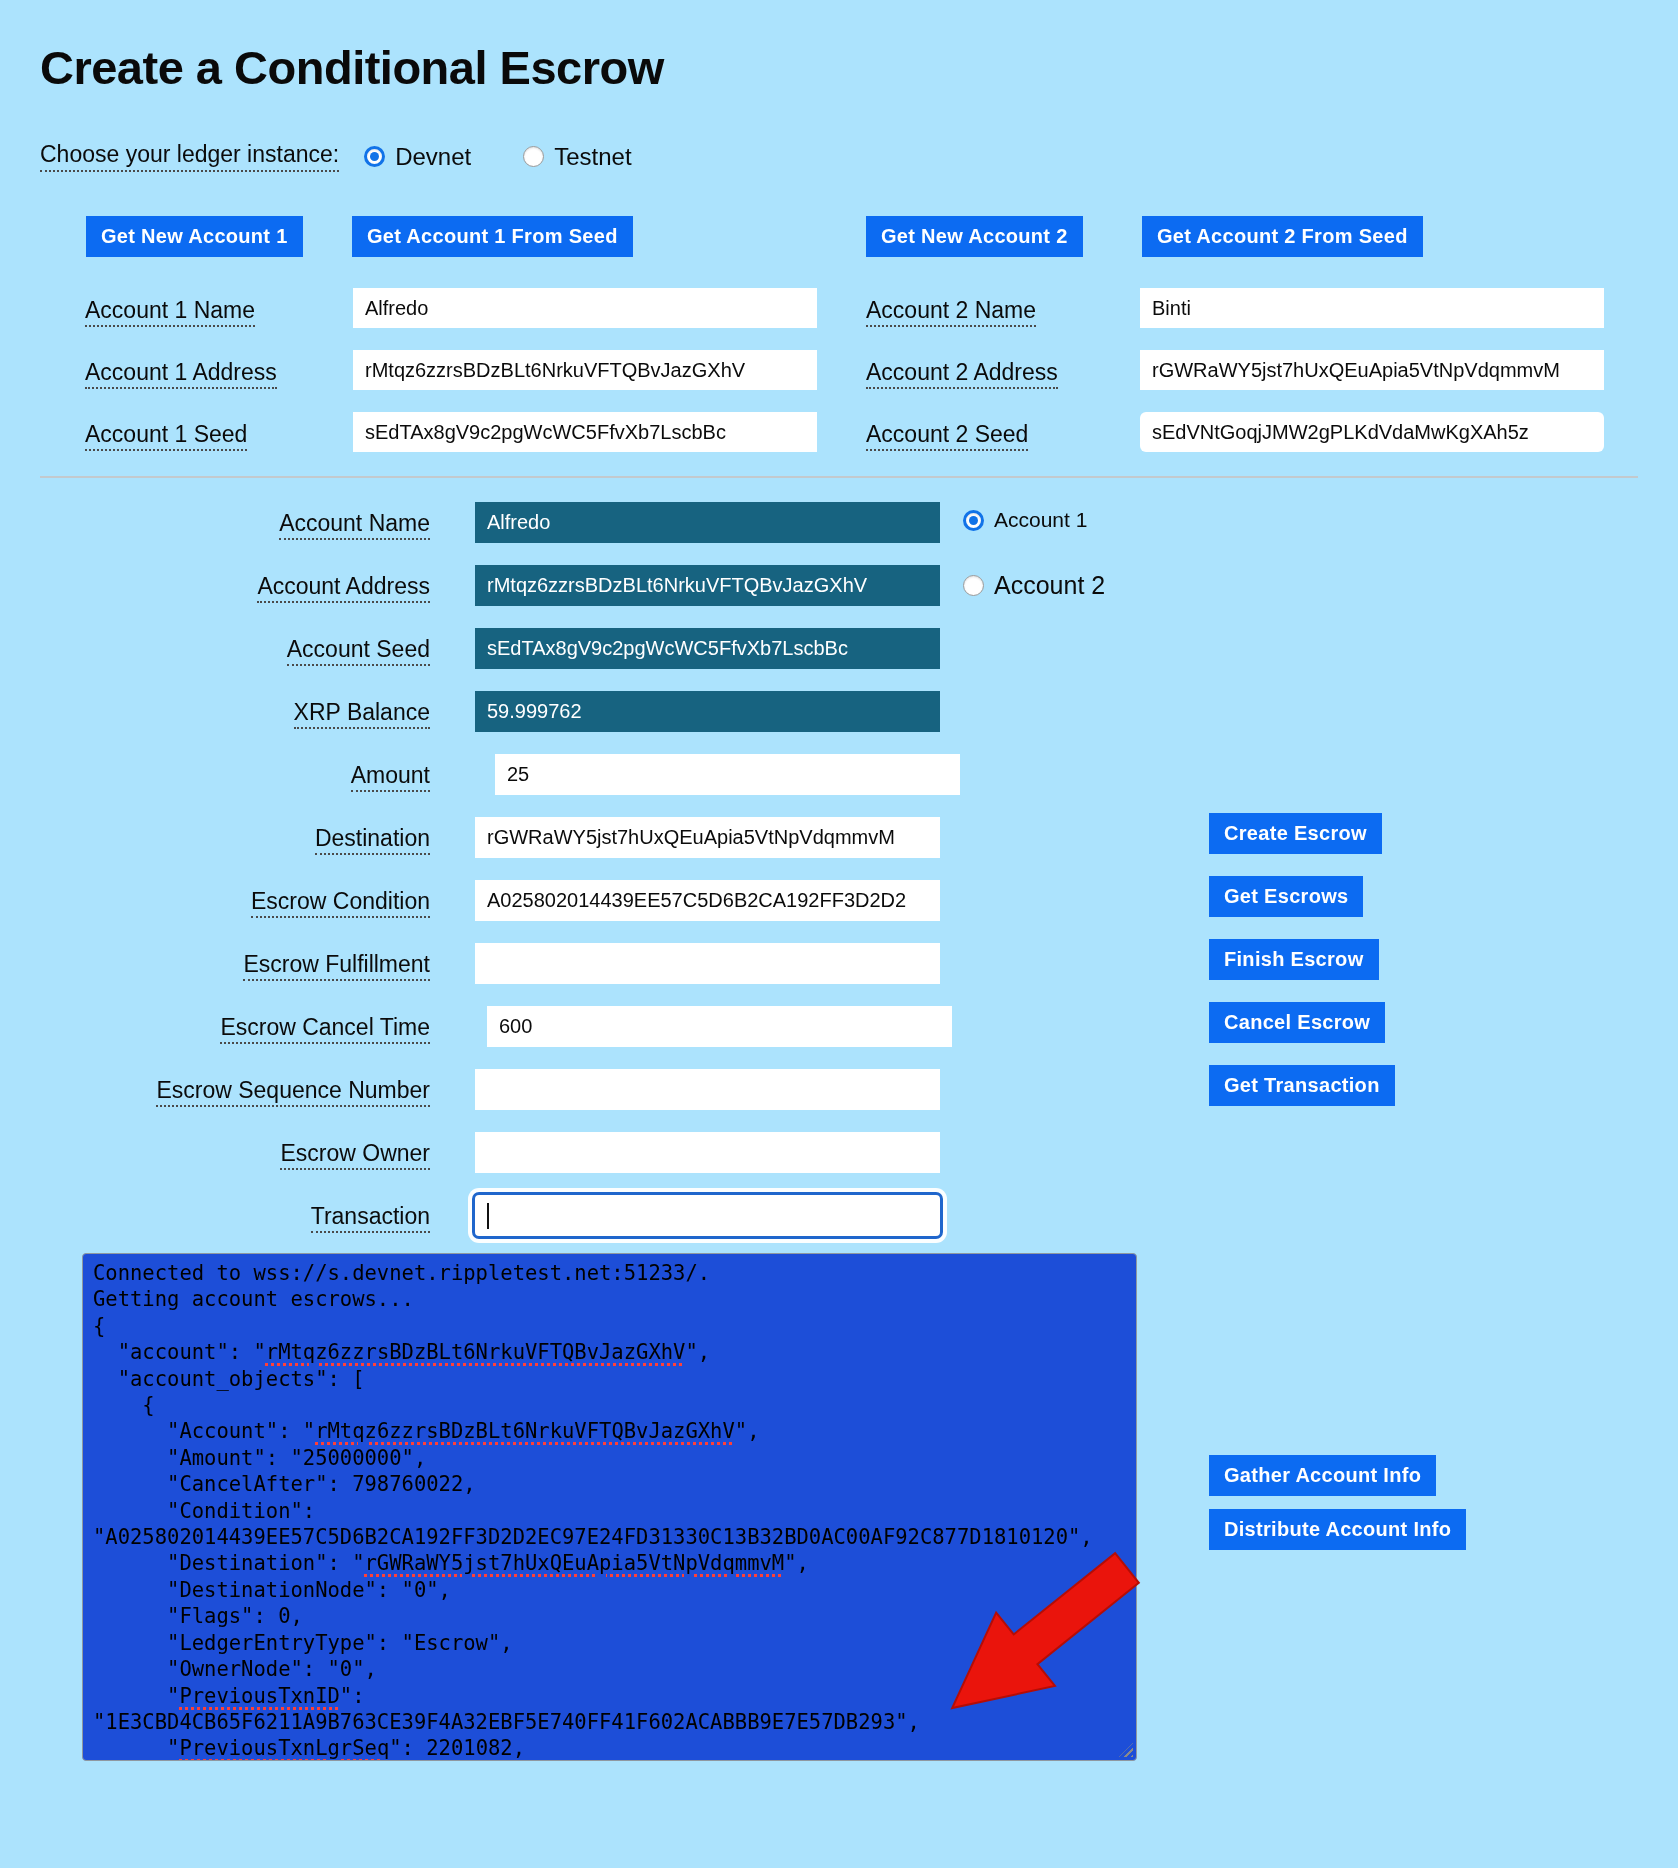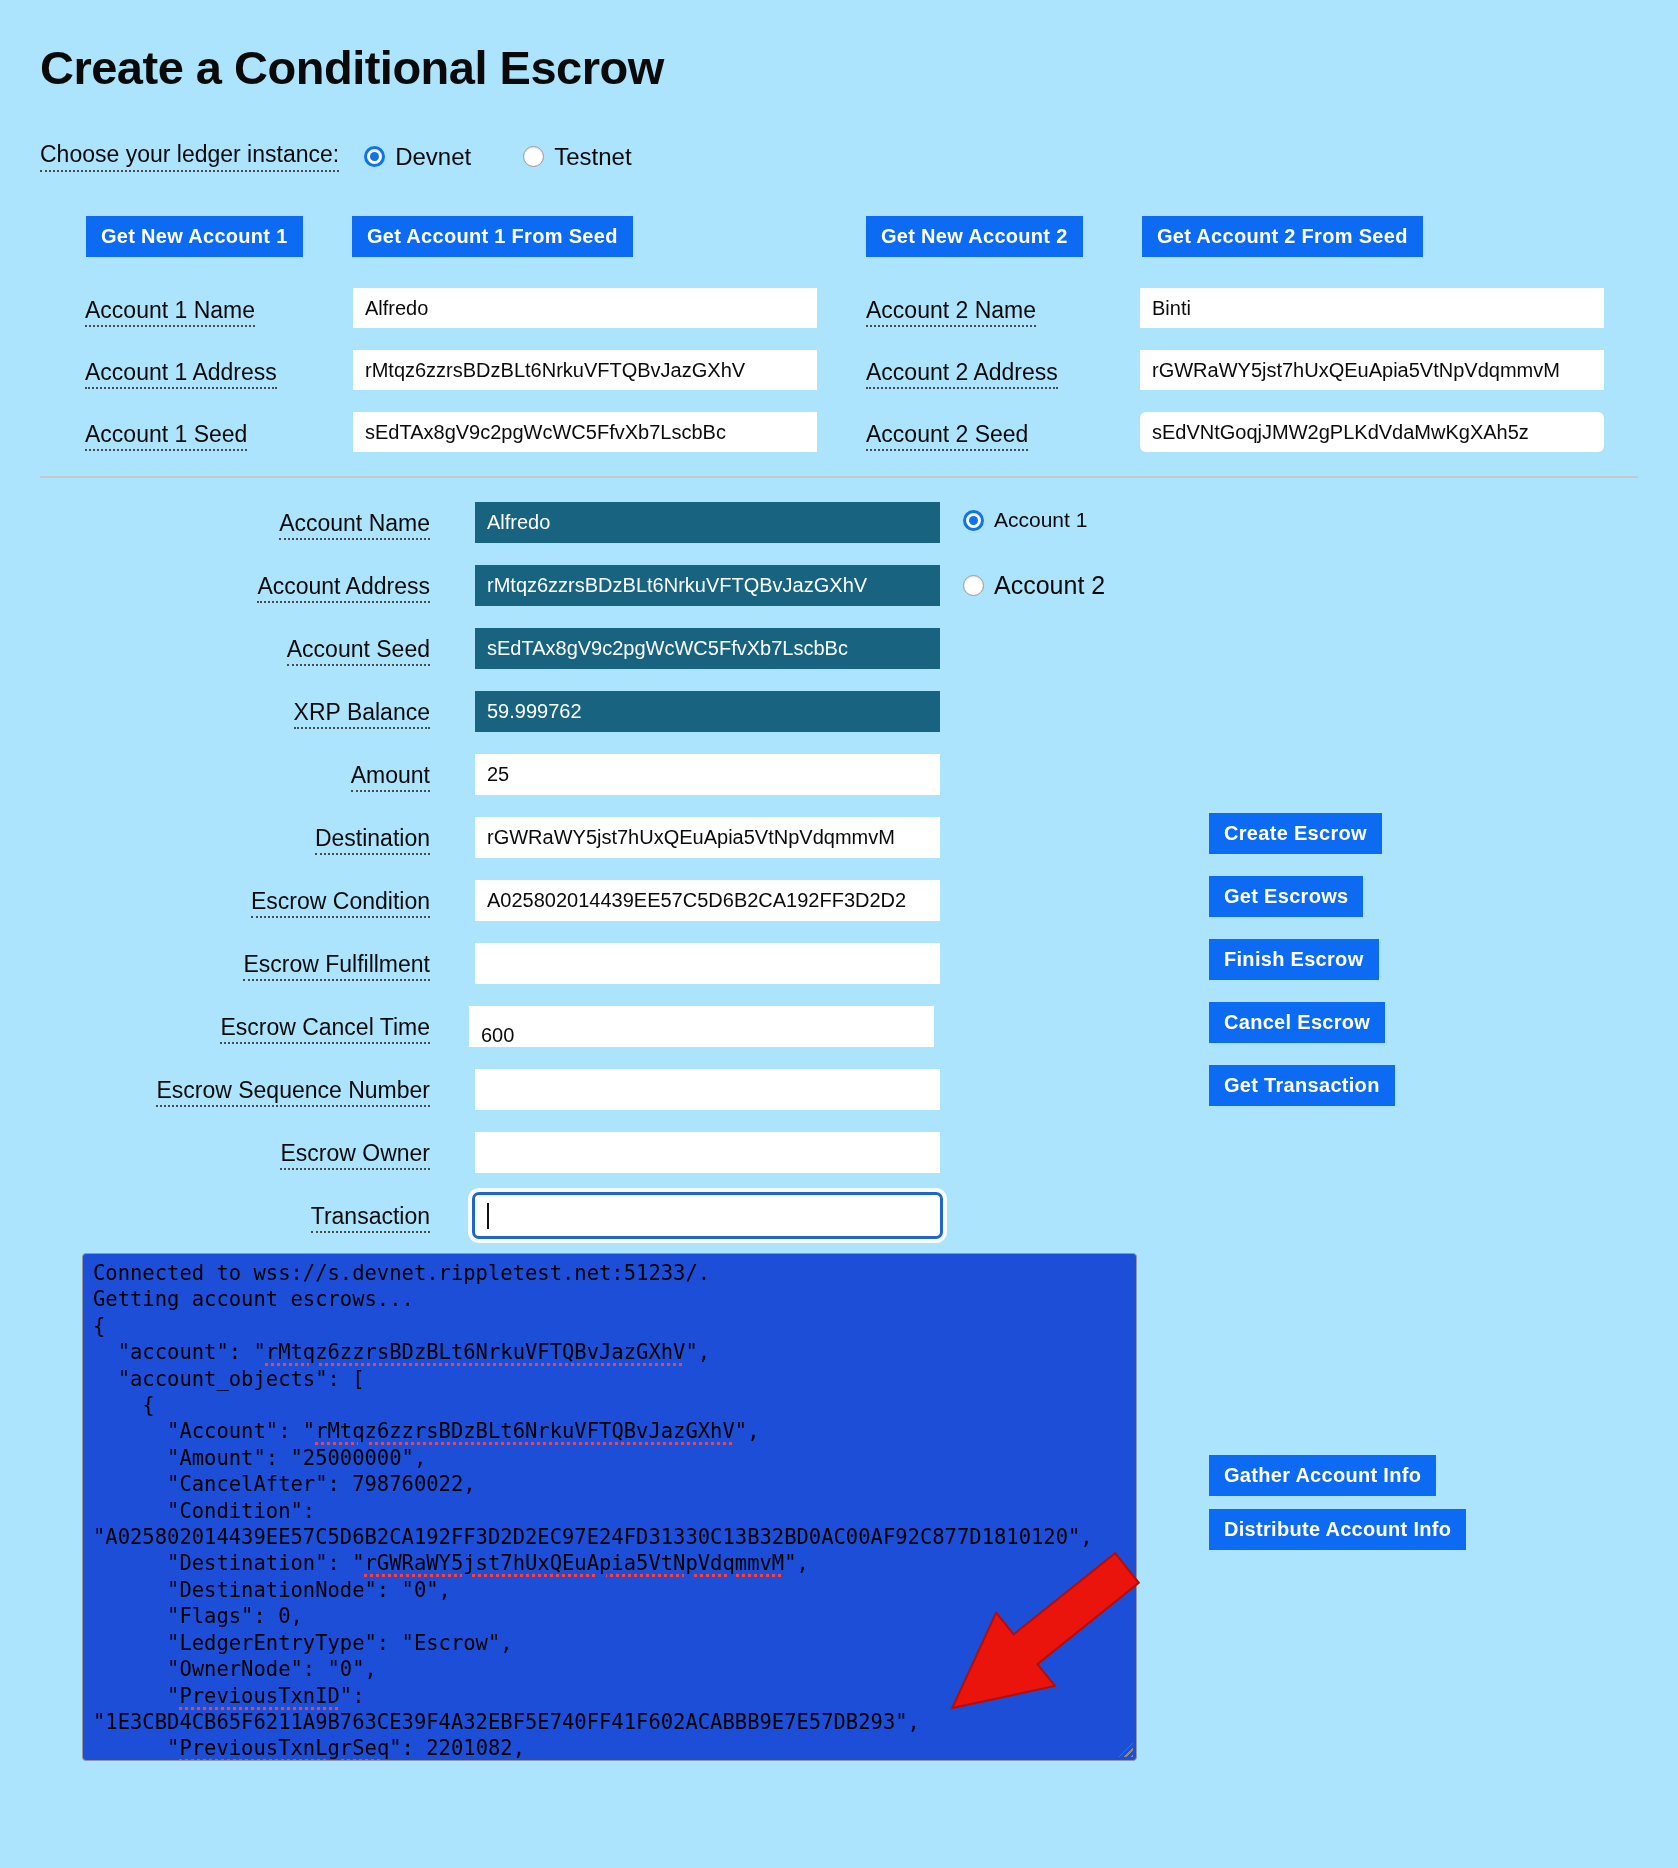--- a/index.html
+++ b/index.html
@@ -119,41 +119,41 @@
 <div class="abs finput dark" style="left:475px;top:628px;">
     <span>sEdTAx8gV9c2pgWcWC5FfvXb7LscbBc</span>
   </div>
 
 <div class="abs frow-label" style="left:100px;top:699px;"><span class="u">XRP Balance</span></div>
 <div class="abs finput dark" style="left:475px;top:691px;">
     <span>59.999762</span>
   </div>
 
 <div class="abs frow-label" style="left:100px;top:762px;"><span class="u">Amount</span></div>
-<div class="abs finput" style="left:475px;top:754px;">
+<div class="abs finput" style="left:495px;top:754px;">
     <span>25</span>
   </div>
 
 <div class="abs frow-label" style="left:100px;top:825px;"><span class="u">Destination</span></div>
 <div class="abs finput" style="left:475px;top:817px;">
     <span>rGWRaWY5jst7hUxQEuApia5VtNpVdqmmvM</span>
   </div>
 
 <div class="abs frow-label" style="left:100px;top:888px;"><span class="u">Escrow Condition</span></div>
 <div class="abs finput" style="left:475px;top:880px;">
     <span>A025802014439EE57C5D6B2CA192FF3D2D2</span>
   </div>
 
 <div class="abs frow-label" style="left:100px;top:951px;"><span class="u">Escrow Fulfillment</span></div>
 <div class="abs finput" style="left:475px;top:943px;">
     <span></span>
   </div>
 
 <div class="abs frow-label" style="left:100px;top:1014px;"><span class="u">Escrow Cancel Time</span></div>
-<div class="abs finput" style="left:469px;top:1006px;align-items:flex-end;">
+<div class="abs finput" style="left:487px;top:1006px;">
     <span>600</span>
   </div>
 
 <div class="abs frow-label" style="left:100px;top:1077px;"><span class="u">Escrow Sequence Number</span></div>
 <div class="abs finput" style="left:475px;top:1069px;">
     <span></span>
   </div>
 
 <div class="abs frow-label" style="left:100px;top:1140px;"><span class="u">Escrow Owner</span></div>
 <div class="abs finput" style="left:475px;top:1132px;">

